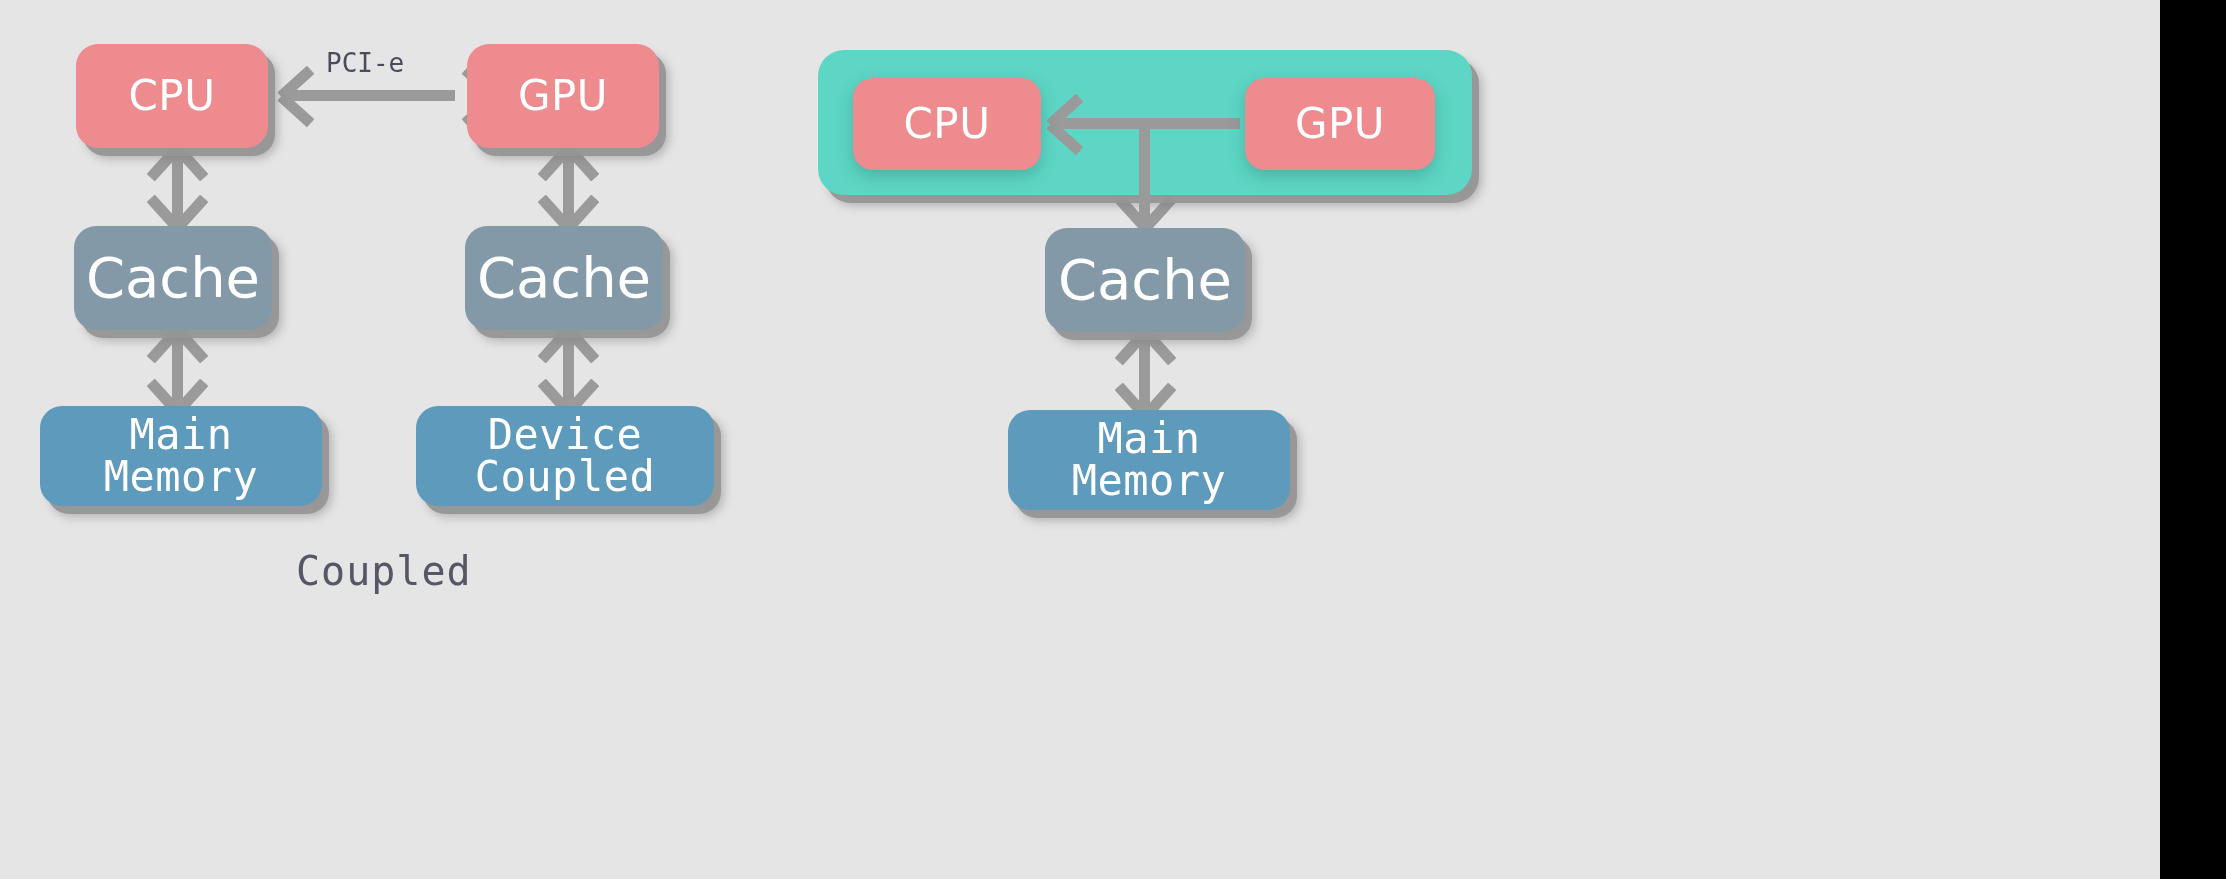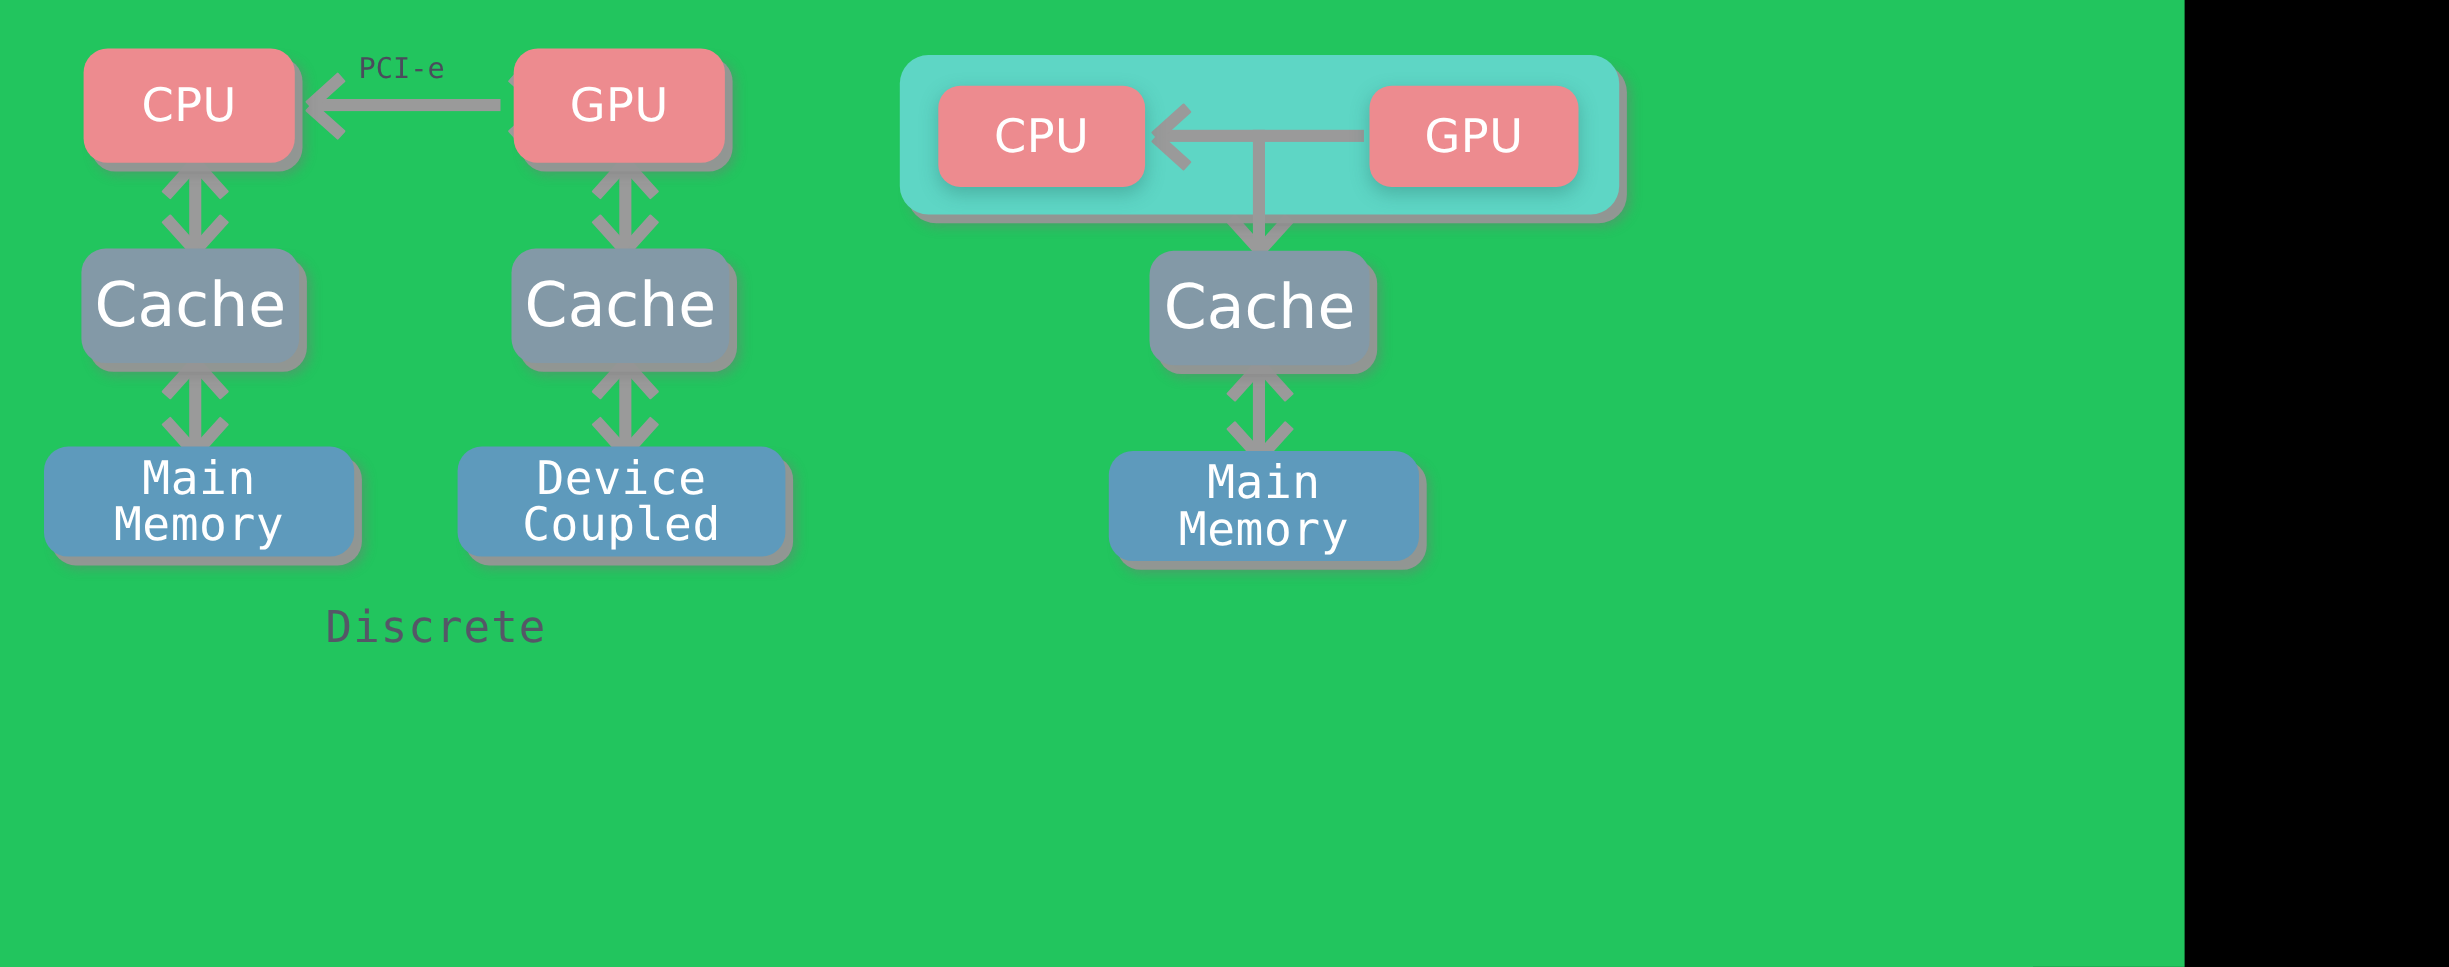--- a/index.html
+++ b/index.html
@@ -8,23 +8,23 @@
     background: #000000;
   }
   body {
     width: 2226px;
     height: 879px;
     font-family: "DejaVu Sans", sans-serif;
     overflow: hidden;
   }
   #canvas {
     position: relative;
-    width: 1986px;
+    width: 2160px;
     height: 879px;
-    background: #22c55e;
+    background: #e5e5e5;
   }
 
   
   .box {
     position: absolute;
     box-sizing: border-box;
     display: flex;
     align-items: center;
     justify-content: center;
     border-radius: 22px;
@@ -203,21 +203,21 @@
     </div>
 
   <div class="box mem" style="left:40px; top:406px; width:282px; height:100px;">
     <span>Main Memory</span>
   </div>
 
   <div class="box mem" style="left:416px; top:406px; width:298px; height:100px;">
     <span>Device Coupled</span>
   </div>
 
-  <div class="caption" style="left:296px; top:548px;">Discrete</div>
+  <div class="caption" style="left:296px; top:548px;">Coupled</div>
 
   <div class="box package" style="left:818px; top:50px; width:654px; height:145px;"></div>
 
   <div class="box proc inner" style="left:853px; top:78px; width:188px; height:92px;">
     <span>CPU</span>
   </div>
 
   <div class="box proc inner" style="left:1245px; top:78px; width:190px; height:92px;">
     <span>GPU</span>
   </div>

